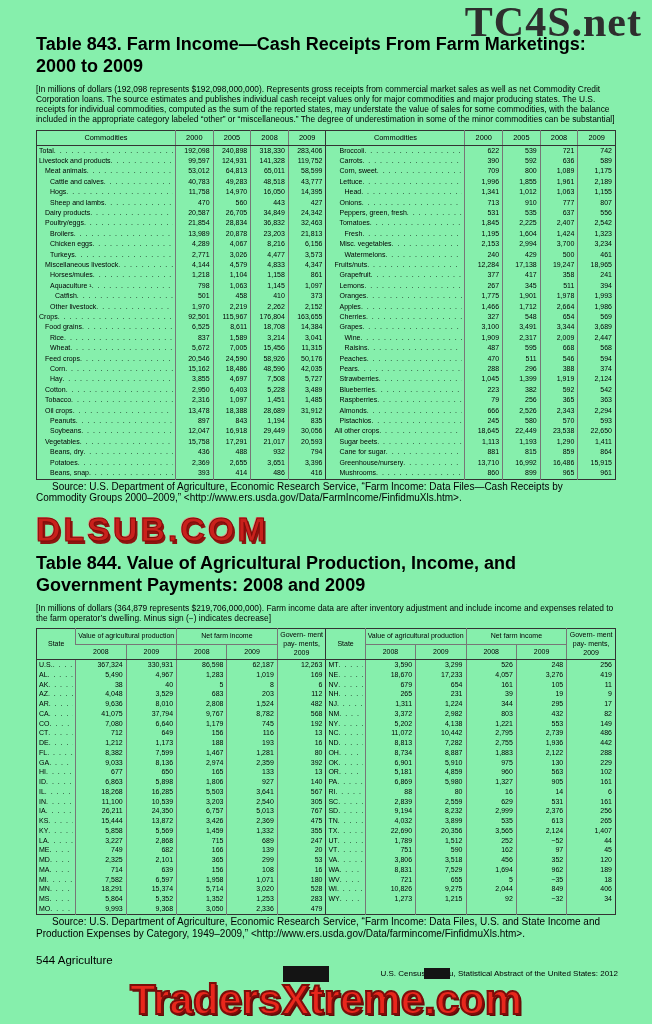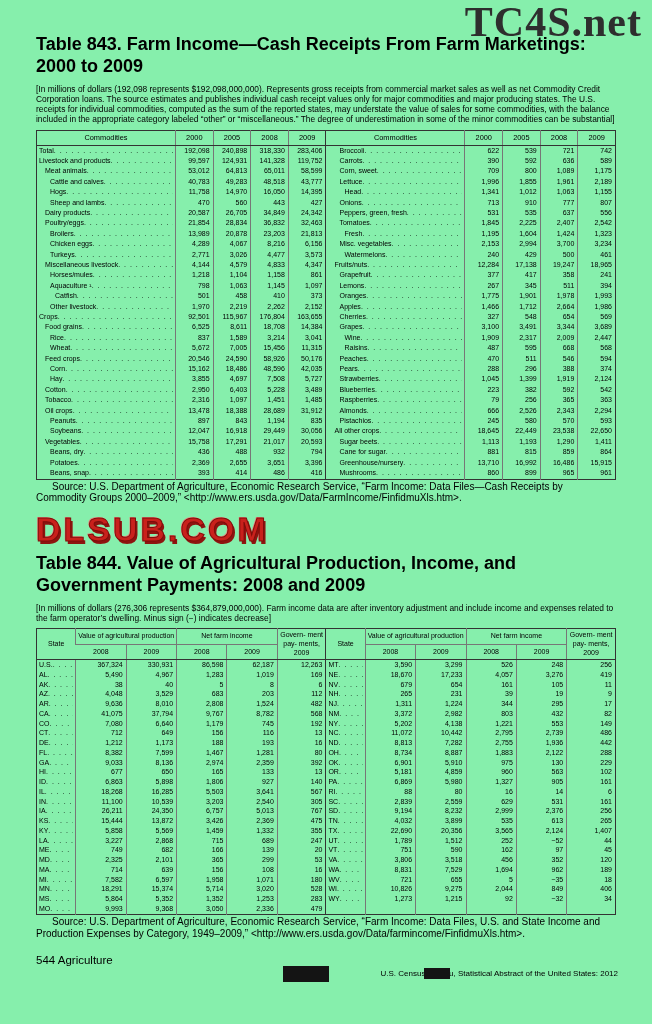--- a/index.html
+++ b/index.html
@@ -810,21 +810,21 @@
             <td class="num">961</td>
           </tr>
         </tbody>
     </table>
 
     <p class="src">Source: U.S. Department of Agriculture, Economic Research Service, “Farm Income: Data Files—Cash Receipts by Commodity Groups 2000–2009,” &lt;http://www.ers.usda.gov/Data/FarmIncome/FinfidmuXls.htm&gt;.</p>
 
     <div class="wm-mid">DLSUB.COM</div>
 
     <h1 class="ttl">Table 844. Value of Agricultural Production, Income, and Government Payments: 2008 and 2009</h1>
-    <p class="note">[In millions of dollars (276,306 represents $364,879,000,000). Farm income data are after inventory adjustment and include income and expenses related to the farm operator’s dwelling. Minus sign (−) indicates decrease]</p>
+    <p class="note">[In millions of dollars (364,879 represents $219,706,000,000). Farm income data are after inventory adjustment and include income and expenses related to the farm operator’s dwelling. Minus sign (−) indicates decrease]</p>
 
     <table class="stat t844">
       <colgroup>
         <col style="width:6.8%">
           <col style="width:8.7%">
           <col style="width:8.7%">
           <col style="width:8.7%">
           <col style="width:8.7%">
           <col style="width:8.4%">
         <col style="width:6.8%">
@@ -1483,13 +1483,14 @@
         </tbody>
     </table>
 
     <p class="src">Source: U.S. Department of Agriculture, Economic Research Service, “Farm Income: Data Files, U.S. and State Income and Production Expenses by Category, 1949–2009,” &lt;http://www.ers.usda.gov/Data/farmincome/FinfidmuXls.htm&gt;.</p>
   </div>
 
   <div class="pg-footer">544 Agriculture</div>
   <div class="census">U.S. Census Bureau, Statistical Abstract of the United States: 2012</div>
   <div class="artifact a1"></div>
   <div class="artifact a2"></div>
+  <div class="wm-bottom">TradersXtreme.com</div>
 </div>
 
 </body></html>

